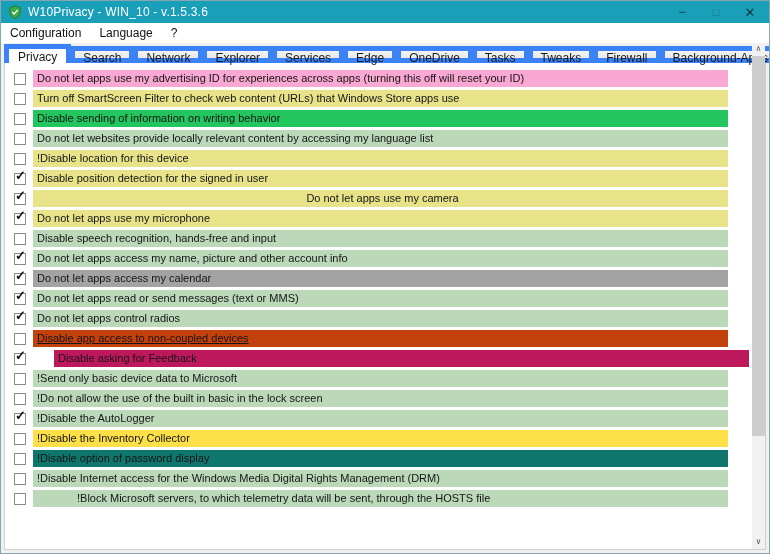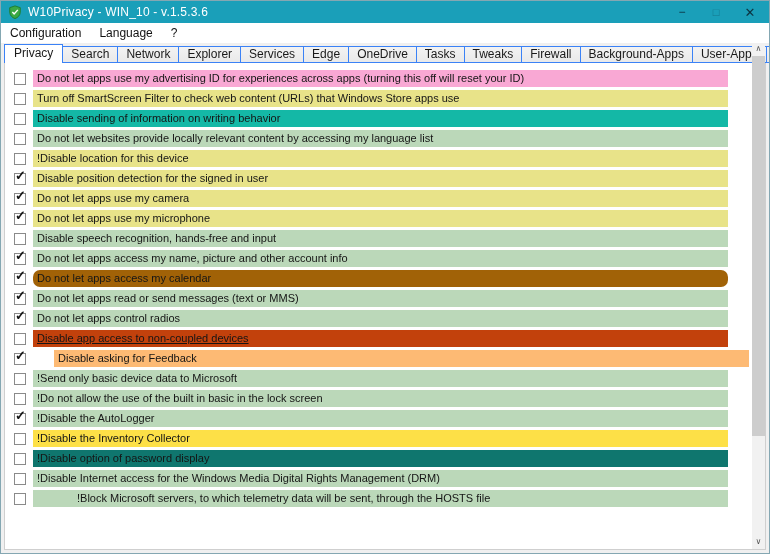--- a/index.html
+++ b/index.html
@@ -18,21 +18,21 @@
   .win-controls{position:absolute;right:2px;top:0;height:22px;display:flex}
   .win-btn{width:34px;height:22px;display:flex;align-items:center;justify-content:center;font-size:12px;color:#0c3340;cursor:default}
   .win-btn.max{color:rgba(12,51,64,.38);font-size:11px}
   .win-btn.close{font-size:13px}
   
   .menubar{position:absolute;top:22px;left:0;width:100%;height:20px;background:#fff;display:flex;align-items:center;font-size:12px;color:#111;z-index:5}
   .menu-item{padding:0 9px;height:100%;display:flex;align-items:center}
   
   .tabbar{position:absolute;top:43px;left:3px;height:19px;display:flex;align-items:flex-end;z-index:3}
   .tab{height:17px;line-height:15px;padding:0 8px;font-size:12px;color:#1a1a1a;
-       background:linear-gradient(#f3f3f3,#e9e9e9);border:1px solid #3b82f6;white-space:nowrap}
+       background:linear-gradient(#f3f3f3,#e9e9e9);border:5px solid #3b82f6;white-space:nowrap}
   .tab + .tab{margin-left:-1px}
   .tab.selected{height:19px;line-height:17px;background:#fff;border-bottom:0;padding:0 9px;position:relative;z-index:4}
   
   .page{position:absolute;left:3px;right:3px;top:61px;bottom:3px;background:#fff;border:1px solid #cfcfcf;z-index:1;overflow:hidden}
   .list{padding:7px 0 0 9px}
   .row{display:flex;align-items:center;height:17px;margin-bottom:3px}
   .checkbox{width:12px;height:12px;background:#fff;border:1px solid #8a8a8a;position:relative;flex:0 0 auto;margin-top:1px}
   .mark{position:absolute;left:0;top:-5px;font-size:13px;font-weight:bold;color:#161616;line-height:13px}
   .band{margin-left:7px;width:695px;height:17px;line-height:17px;padding-left:4px;font-size:11px;color:#151515;white-space:nowrap;overflow:hidden}
   
@@ -92,41 +92,41 @@
       <div class="row">
         <div class="checkbox"></div>
         <div class="band" style="background: #f9a8d4;">Do not let apps use my advertising ID for experiences across apps (turning this off will reset your ID)</div>
       </div>
       <div class="row">
         <div class="checkbox"></div>
         <div class="band" style="background: rgb(232, 227, 137);">Turn off SmartScreen Filter to check web content (URLs) that Windows Store apps use</div>
       </div>
       <div class="row">
         <div class="checkbox"></div>
-        <div class="band" style="background: #14b8a6;">Disable sending of information on writing behavior</div>
+        <div class="band" style="background: #22c55e;">Disable sending of information on writing behavior</div>
       </div>
       <div class="row">
         <div class="checkbox"></div>
         <div class="band" style="background: rgb(187, 216, 185);">Do not let websites provide locally relevant content by accessing my language list</div>
       </div>
       <div class="row">
         <div class="checkbox"></div>
         <div class="band" style="background: rgb(232, 227, 137);">!Disable location for this device</div>
       </div>
       <div class="row">
         <div class="checkbox">
           <span class="mark">✓</span>
         </div>
         <div class="band" style="background: rgb(232, 227, 137);">Disable position detection for the signed in user</div>
       </div>
       <div class="row">
         <div class="checkbox">
           <span class="mark">✓</span>
         </div>
-        <div class="band" style="background: rgb(232, 227, 137);">Do not let apps use my camera</div>
+        <div class="band" style="background: rgb(232, 227, 137); text-align: center;">Do not let apps use my camera</div>
       </div>
       <div class="row">
         <div class="checkbox">
           <span class="mark">✓</span>
         </div>
         <div class="band" style="background: rgb(232, 227, 137);">Do not let apps use my microphone</div>
       </div>
       <div class="row">
         <div class="checkbox"></div>
         <div class="band" style="background: rgb(187, 216, 185);">Disable speech recognition, hands-free and input</div>
@@ -134,21 +134,21 @@
       <div class="row">
         <div class="checkbox">
           <span class="mark">✓</span>
         </div>
         <div class="band" style="background: rgb(187, 216, 185);">Do not let apps access my name, picture and other account info</div>
       </div>
       <div class="row">
         <div class="checkbox">
           <span class="mark">✓</span>
         </div>
-        <div class="band" style="background: #a16207; border-radius: 7px;">Do not let apps access my calendar</div>
+        <div class="band" style="background: #a3a3a3;">Do not let apps access my calendar</div>
       </div>
       <div class="row">
         <div class="checkbox">
           <span class="mark">✓</span>
         </div>
         <div class="band" style="background: rgb(187, 216, 185);">Do not let apps read or send messages (text or MMS)</div>
       </div>
       <div class="row">
         <div class="checkbox">
           <span class="mark">✓</span>
@@ -156,21 +156,21 @@
         <div class="band" style="background: rgb(187, 216, 185);">Do not let apps control radios</div>
       </div>
       <div class="row">
         <div class="checkbox"></div>
         <div class="band" style="background: #c2410c; text-decoration: underline;">Disable app access to non-coupled devices</div>
       </div>
       <div class="row">
         <div class="checkbox">
           <span class="mark">✓</span>
         </div>
-        <div class="band" style="background: #fdba74; margin-left: 28px;">Disable asking for Feedback</div>
+        <div class="band" style="background: #be185d; margin-left: 28px;">Disable asking for Feedback</div>
       </div>
       <div class="row">
         <div class="checkbox"></div>
         <div class="band" style="background: rgb(187, 216, 185);">!Send only basic device data to Microsoft</div>
       </div>
       <div class="row">
         <div class="checkbox"></div>
         <div class="band" style="background: rgb(187, 216, 185);">!Do not allow the use of the built in basic in the lock screen</div>
       </div>
       <div class="row">

